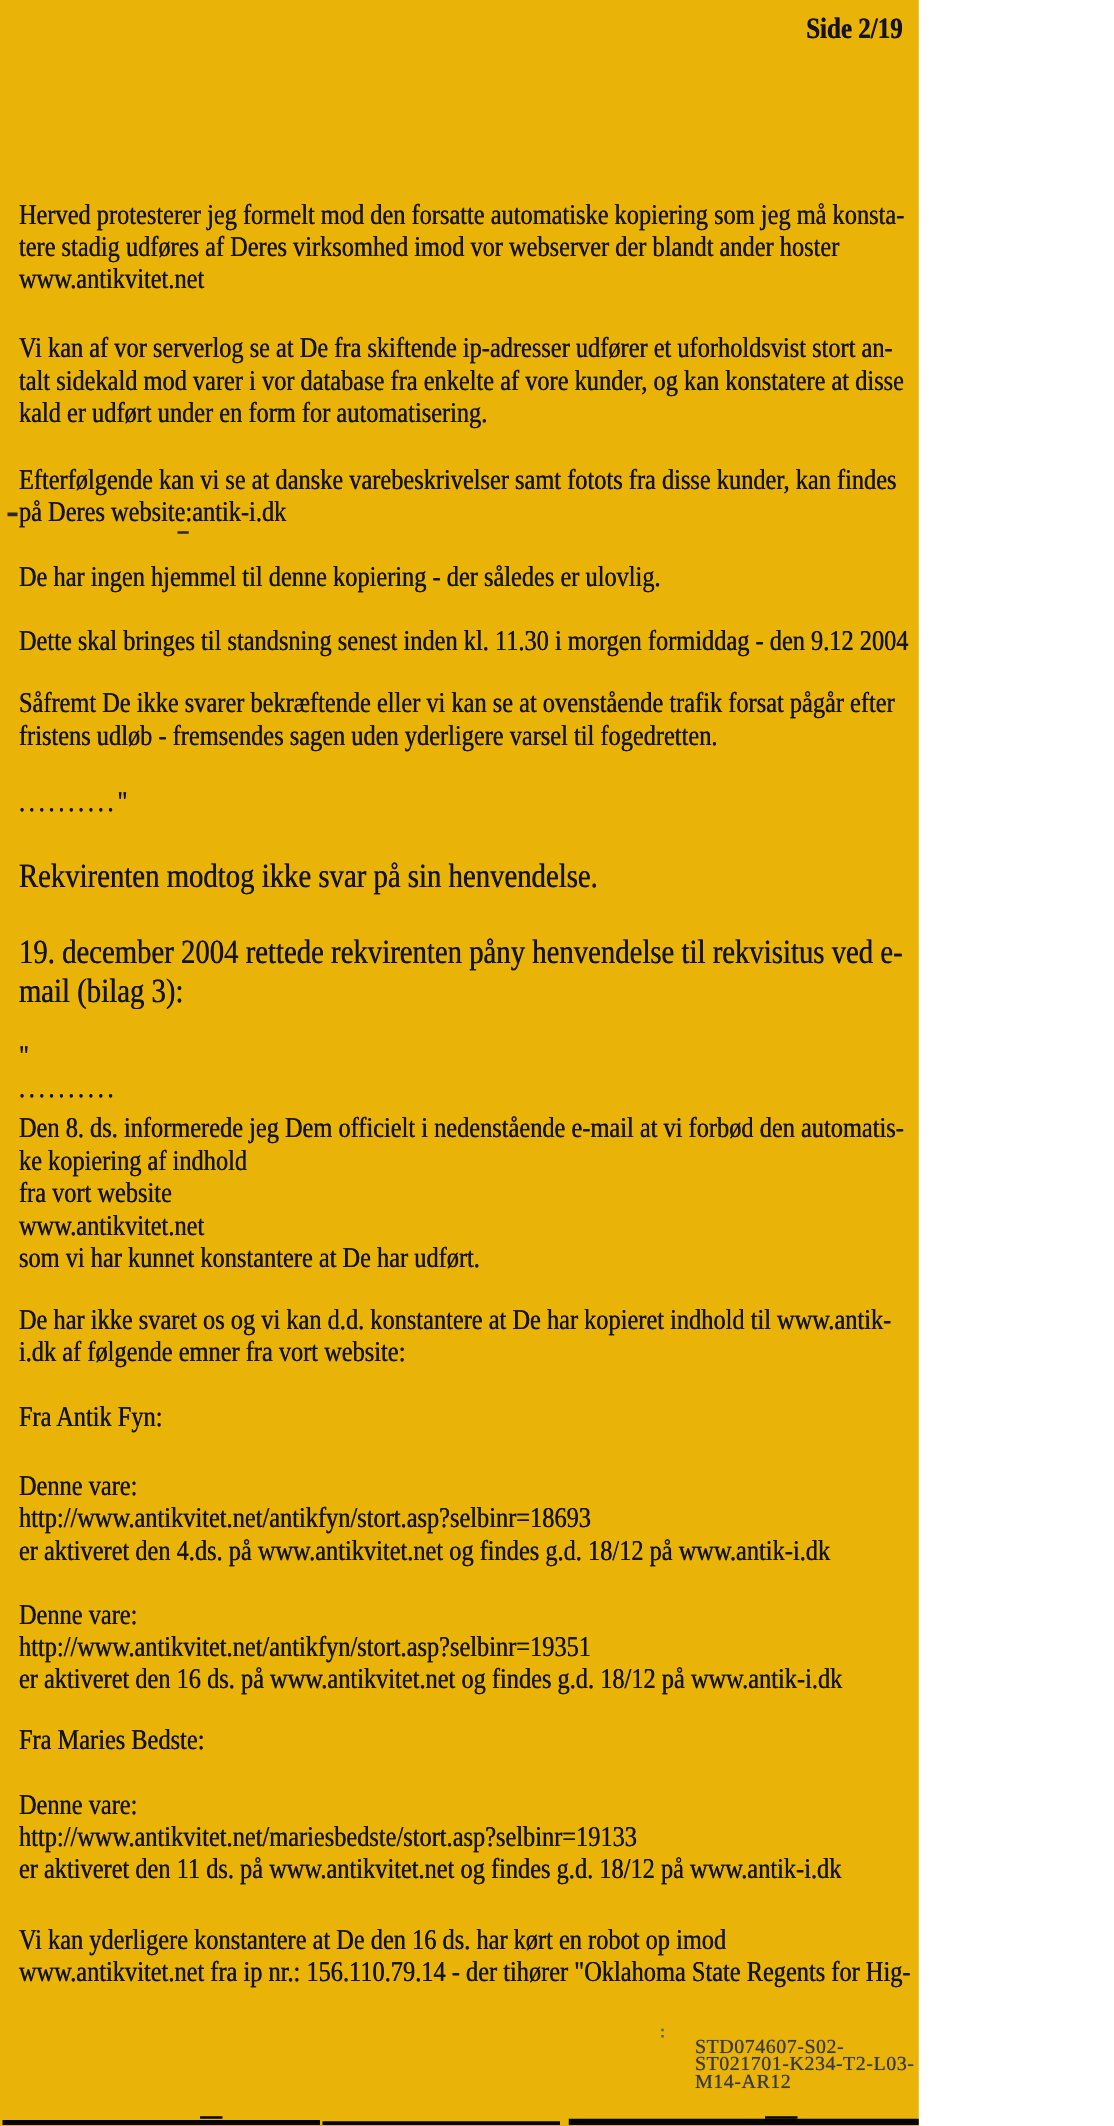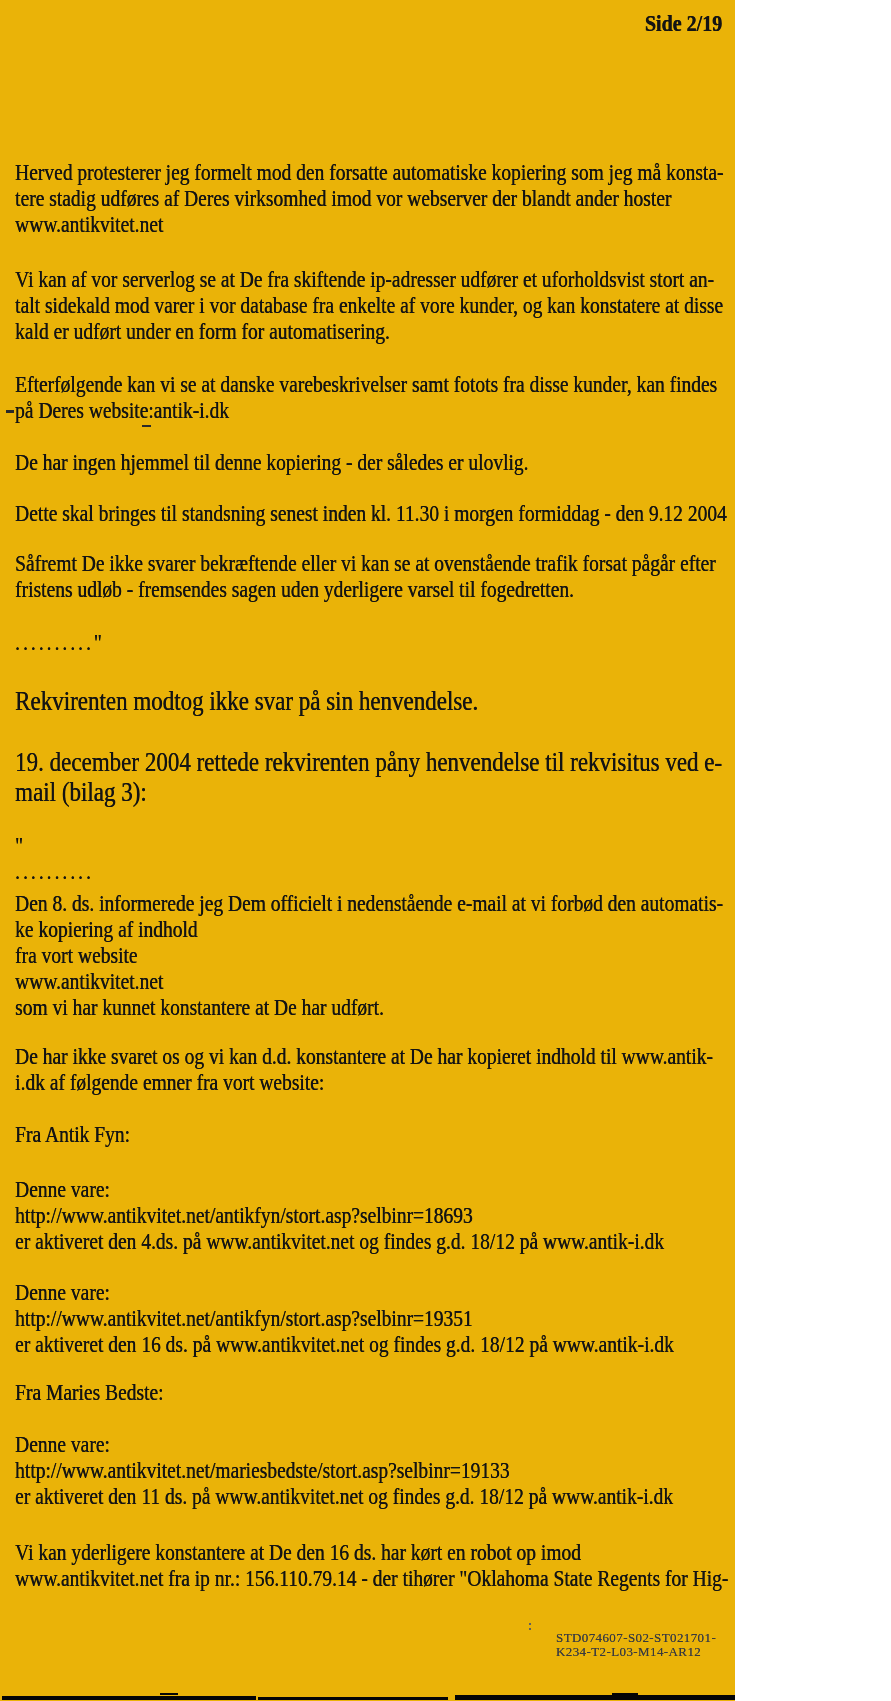--- a/index.html
+++ b/index.html
@@ -38,21 +38,21 @@
     font-size: 20px;
     line-height: 22px;
     text-shadow: 0.4px 0 0 currentColor;
     transform: scale(1, 1.18);
     transform-origin: 100% 0;
   }
   .footer-code {
     position: absolute;
     left: 556px;
     top: 1631px;
-    font-size: 13px;
+    font-size: 16px;
     line-height: 14px;
     letter-spacing: 0.4px;
     color: #3a3a3a;
     text-shadow: 0 0 0.6px #555;
     transform: none;
   }
   .artifact { position: absolute; background: #2a2a2a; }
   .speck {
     position: absolute;
     width: 2px; height: 2px;

